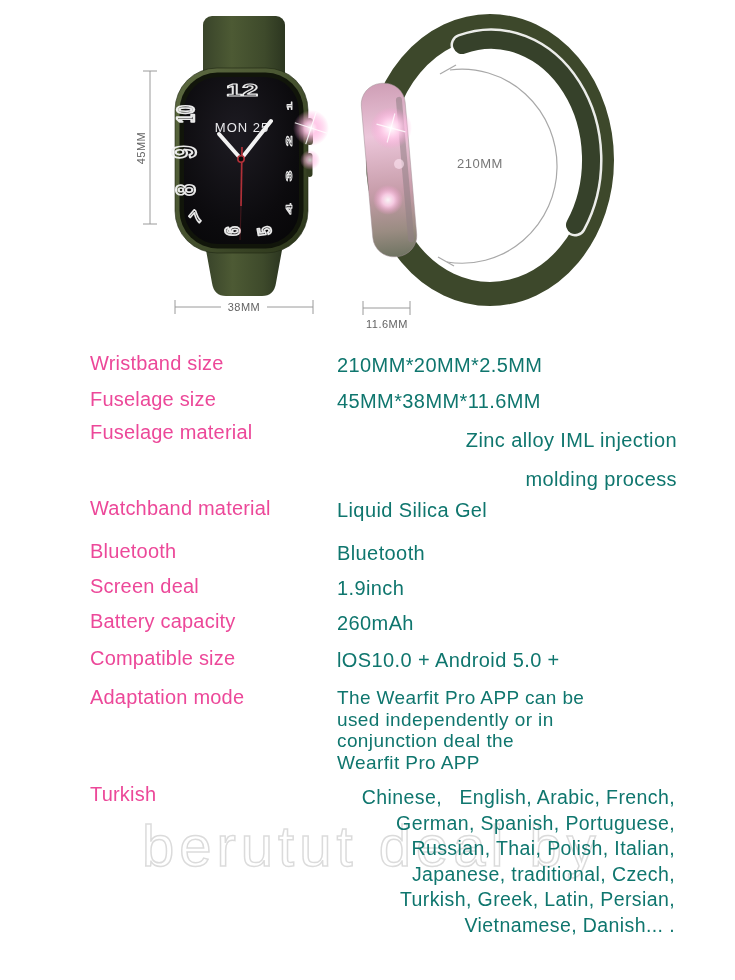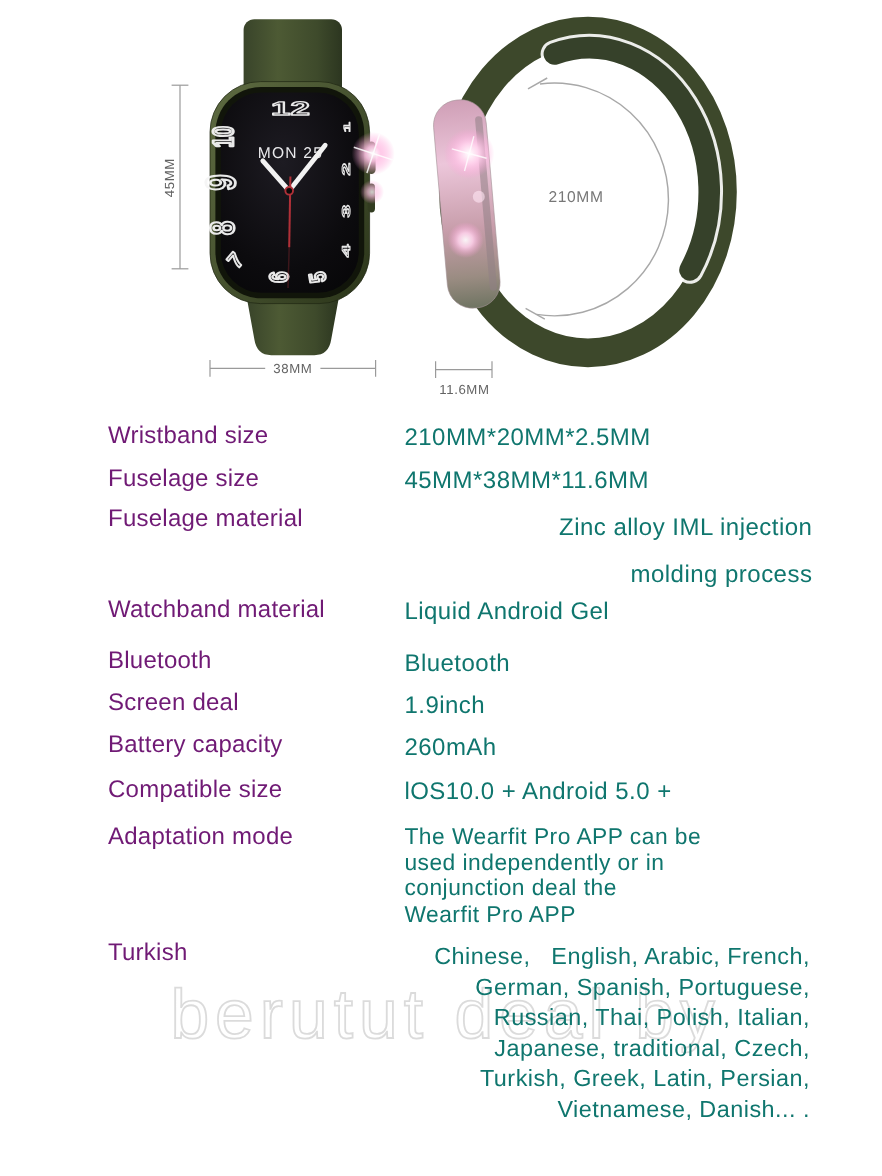--- a/index.html
+++ b/index.html
@@ -15,21 +15,21 @@
   .watermark{
     position:absolute;left:142px;top:812px;width:520px;z-index:1;
     font-size:58px;letter-spacing:5px;font-weight:400;color:transparent;
     -webkit-text-stroke:1.5px #dadada;text-stroke:1.5px #dadada;
     white-space:nowrap;user-select:none;opacity:.95;
   }
 
   
   .specs{position:absolute;inset:0;z-index:2;}
   .row{position:absolute;left:0;width:735px;}
-  .label{position:absolute;left:90px;top:0;font-size:20px;color:#701a75;
+  .label{position:absolute;left:90px;top:0;font-size:20px;color:#ec4899;
          letter-spacing:.2px;white-space:nowrap;}
   .value{position:absolute;left:337px;top:0;font-size:20px;color:#0f766e;
          letter-spacing:.4px;white-space:pre-wrap;width:340px;line-height:26px;}
   .r1{top:352px;} .r2{top:388px;}
   .r3{top:421px;} .r3 .value{line-height:39px;text-align:right;}
   .r4{top:497px;} .r5{top:540px;} .r6{top:575px;} .r7{top:610px;} .r8{top:647px;}
   .r9{top:686px;} .r9 .value{top:1px;font-size:19px;line-height:21.5px;width:330px;}
   .r10{top:783px;} .r10 .value{top:2px;left:295px;width:380px;font-size:19.5px;
        line-height:25.5px;text-align:right;}
 
@@ -188,21 +188,21 @@
       <div class="label">Fuselage size</div>
       <div class="value">45MM*38MM*11.6MM</div>
     </div>
     <div class="row r3">
       <div class="label">Fuselage material</div>
       <div class="value">Zinc alloy IML injection
 molding process</div>
     </div>
     <div class="row r4">
       <div class="label">Watchband material</div>
-      <div class="value">Liquid Android Gel</div>
+      <div class="value">Liquid Silica Gel</div>
     </div>
     <div class="row r5">
       <div class="label">Bluetooth</div>
       <div class="value">Bluetooth</div>
     </div>
     <div class="row r6">
       <div class="label">Screen deal</div>
       <div class="value">1.9inch</div>
     </div>
     <div class="row r7">

